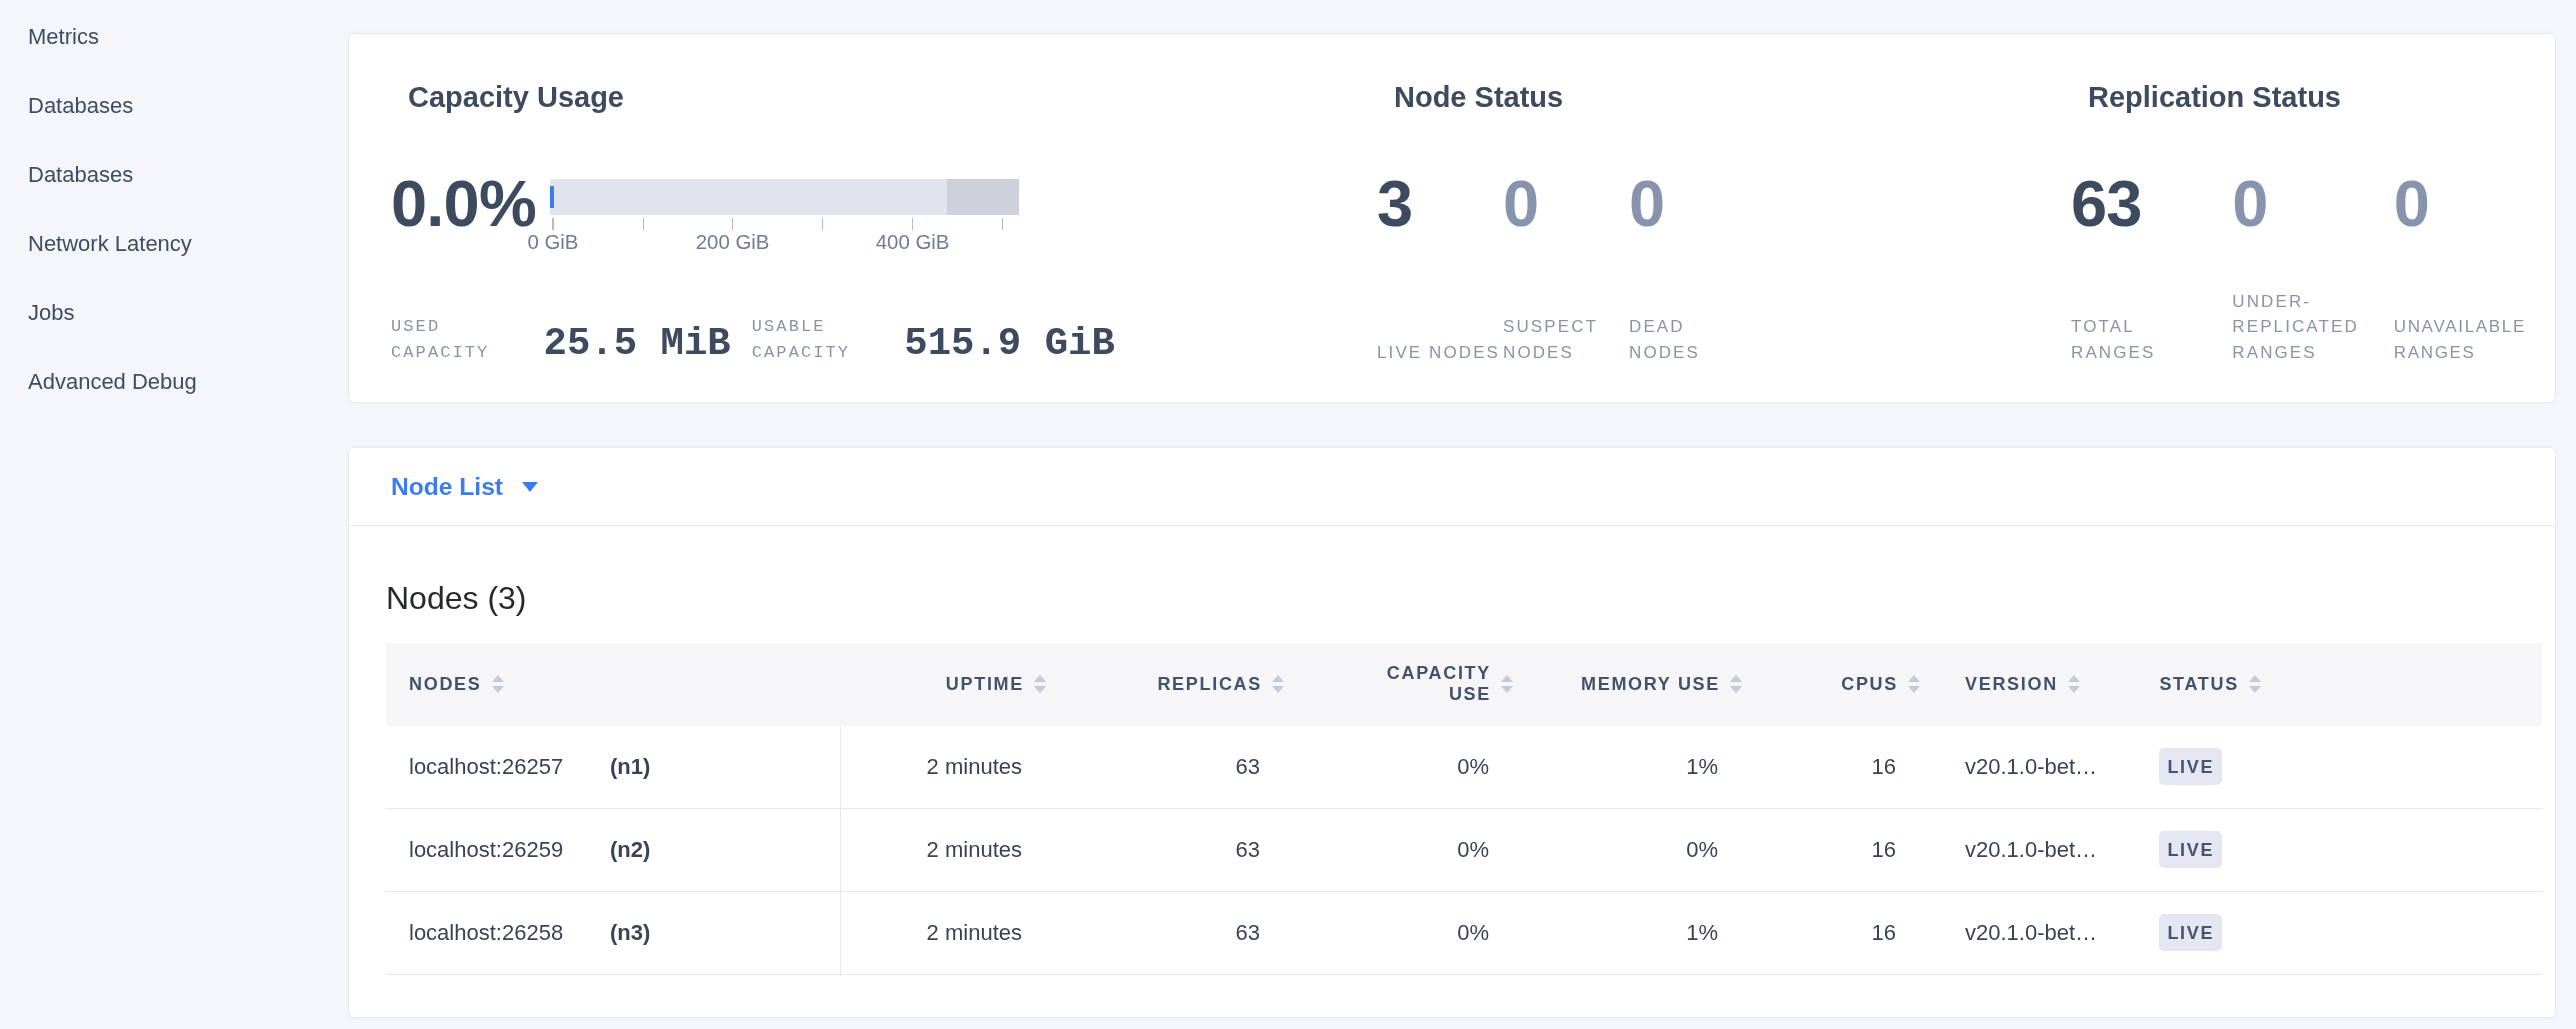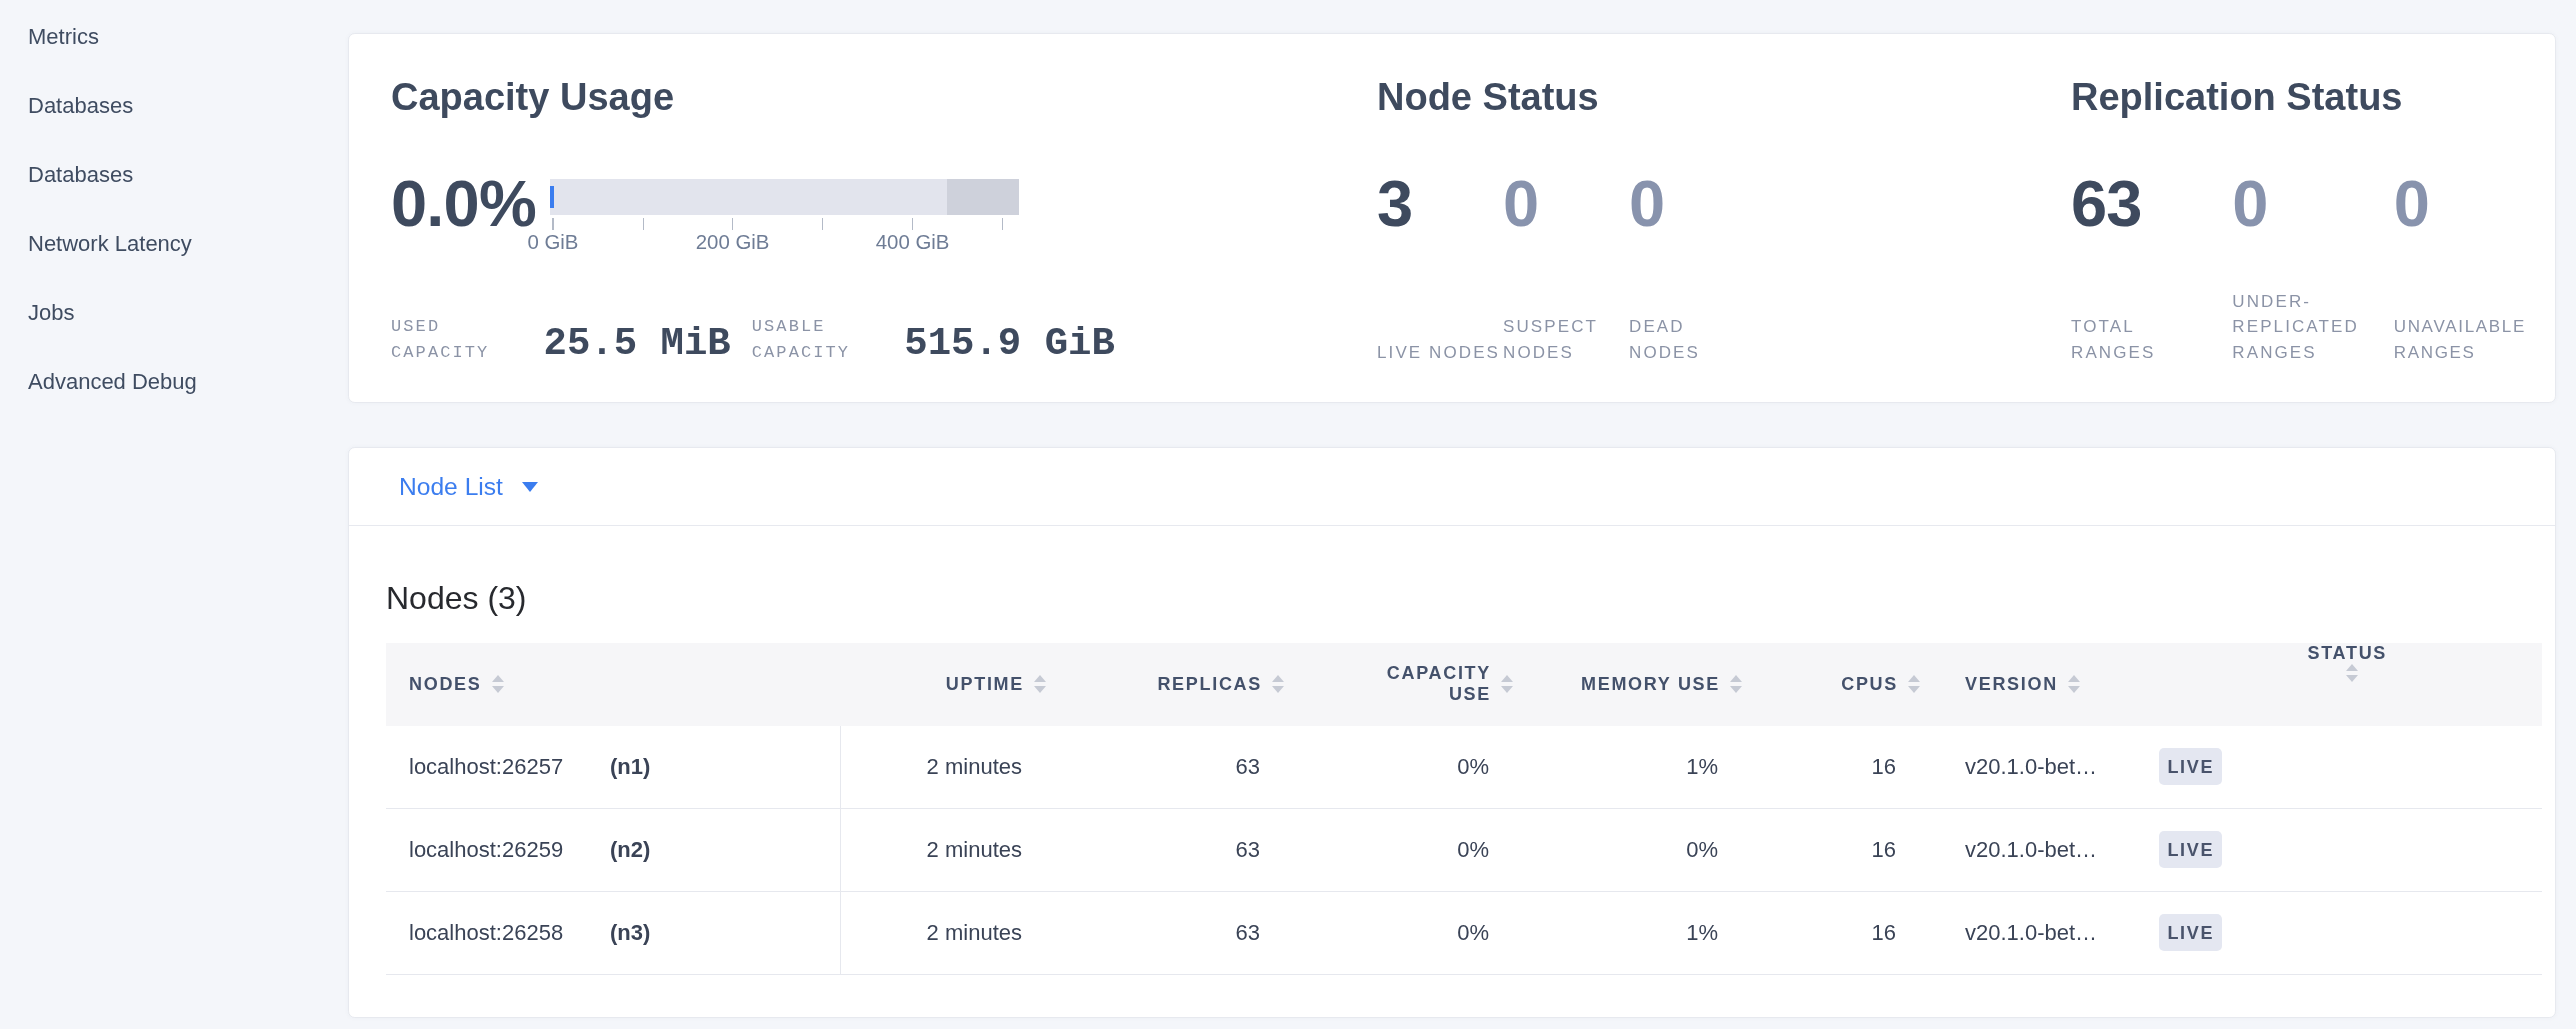--- a/index.html
+++ b/index.html
@@ -24,21 +24,21 @@
   
   .main { position: absolute; left: 348px; top: 0; width: 2208px; }
   .card {
     background: #ffffff; border: 1.7px solid #e7e9ef; border-radius: 6.8px;
     box-shadow: 0 0 5.1px rgba(56,76,108,0.04);
   }
   .card-summary {
     margin-top: 33px; height: 370px;
     display: flex; padding: 48px 0 0 42px;
   }
-  .section-title { font-size: 38px; line-height: 31px; font-weight: 600; color: #3e4a5e; }
+  .section-title { font-size: 29px; line-height: 31px; font-weight: 600; color: #3e4a5e; margin-left: 17px; }
 
   .sec { display: flex; flex-direction: column; }
   .sec-capacity { width: 986px; }
   .sec-nodes { width: 694px; }
   .sec-repl { flex: 1; }
   .sec-body { margin-top: 57px; height: 195px; display: flex; flex-direction: column; }
 
   .bignum { font-size: 65px; line-height: 68px; font-weight: 600; color: #3e4a5e; letter-spacing: -0.8px; }
   .bignum.muted { color: #8893ad; }
 
@@ -72,21 +72,21 @@
   .w200 { width: 170px; }
   .lbl-under { max-width: 174px; }
   .lbl-unavail { max-width: 170px; letter-spacing: 1.7px; }
 
   
   .card-nodes { margin-top: 44px; height: 571px; display: flex; flex-direction: column; }
   .nodelist-bar {
     height: 78px; flex: none; border-bottom: 1.7px solid #e7e9ef;
     display: flex; align-items: center; padding-left: 42px; cursor: pointer;
   }
-  .nodelist-label { font-size: 24.6px; font-weight: 400; color: #3b7def; margin-left: 8px; }
+  .nodelist-label { font-size: 24.6px; font-weight: 700; color: #3b7def; }
   .caret-down {
     margin-left: 18.7px; width: 0; height: 0;
     border-left: 8.5px solid transparent; border-right: 8.5px solid transparent;
     border-top: 10.2px solid #3b7def;
   }
   .nodes-body { padding: 54px 15.3px 0 37px; }
   .nodes-heading { font-size: 32px; line-height: 37px; font-weight: 400; color: #27292e; }
 
   
   .tbl { margin-top: 25.5px; width: 2156px; }
@@ -96,21 +96,21 @@
   }
   .thead { background: #f6f6f8; }
   .th {
     height: 83px; display: flex; align-items: center;
     font-size: 18px; font-weight: 700; letter-spacing: 1.7px; color: #44516b;
     text-transform: uppercase; cursor: pointer; padding-right: 6.8px;
   }
   .th.al { padding-left: 23px; justify-content: flex-start; }
   .th.ar { justify-content: flex-end; text-align: right; }
   .th.av { padding-left: 38px; }
-  .th.as { padding-left: 20.4px; flex-direction: column; }
+  .th.as { padding-left: 20.4px; }
   .th .two-line { max-width: 112px; text-align: right; }
   .sort { display: inline-flex; flex-direction: column; gap: 4.2px; margin-left: 10.2px; }
   .sort i { width: 0; height: 0; border-left: 6px solid transparent; border-right: 6px solid transparent; }
   .sort .up { border-bottom: 7.6px solid #c6cad4; }
   .sort .dn { border-top: 7.6px solid #c6cad4; }
 
   .td {
     height: 83px; display: flex; align-items: center;
     font-size: 22px; color: #3a4356; border-bottom: 1.7px solid #e6e8ee;
     background: #fff;

